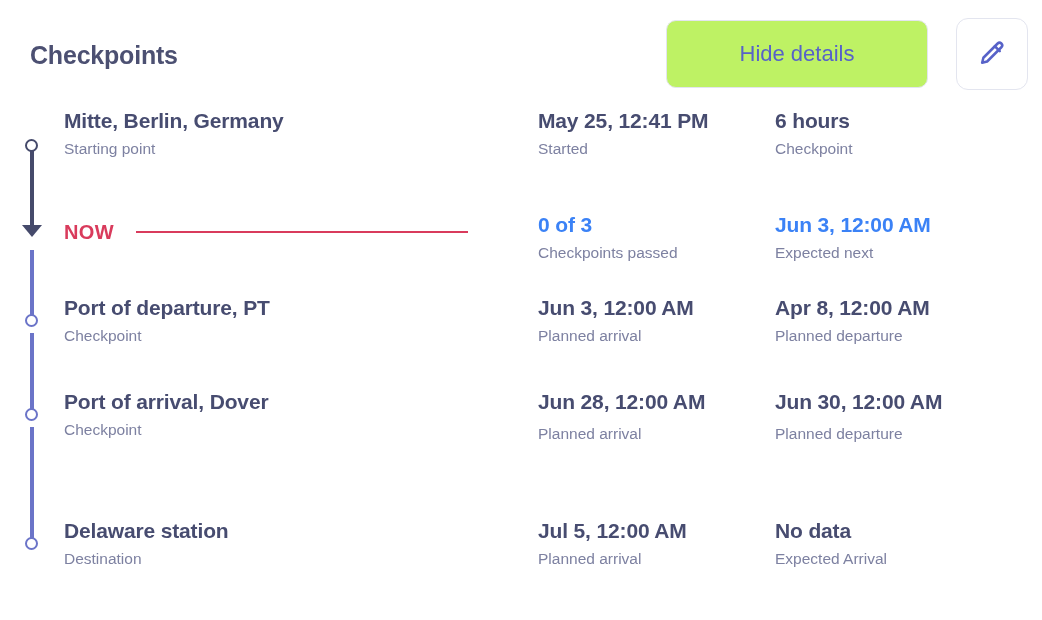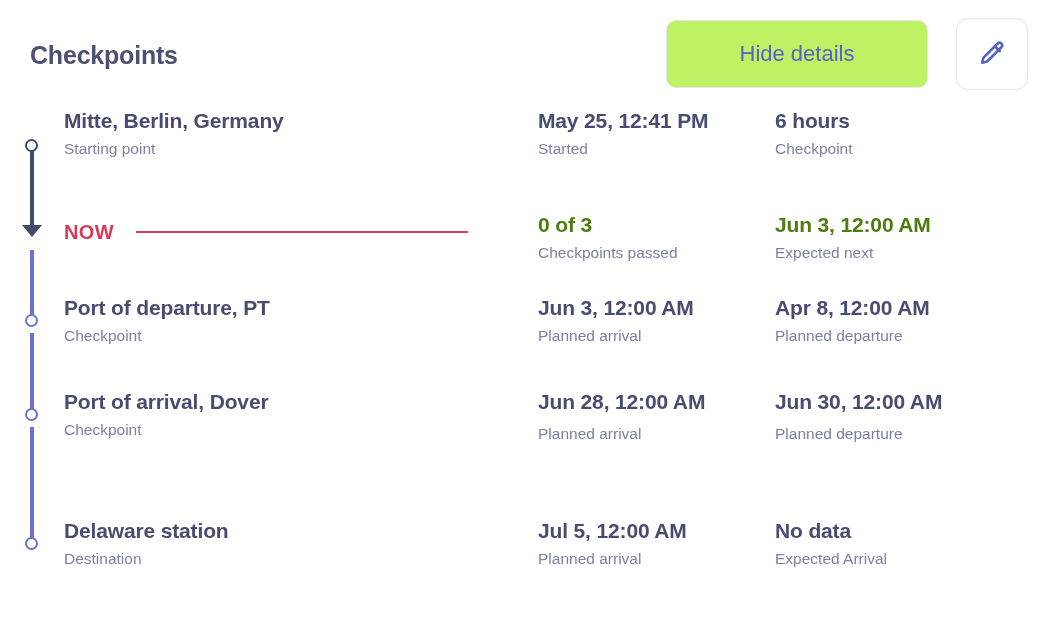--- a/index.html
+++ b/index.html
@@ -185,21 +185,21 @@
   }
   .now-rule {
     flex: 0 0 332px;
     height: 2px;
     background: #d93b5c;
     margin-left: 22px;
   }
   .now-primary {
     font-size: 21px;
     font-weight: bold;
-    color: #4d7c0f;
+    color: #3b82f6;
     line-height: 1.22;
     letter-spacing: -0.15px;
   }
 </style>
 </head>
 <body>
 
 <div class="card">
 
   <div class="card-header">

